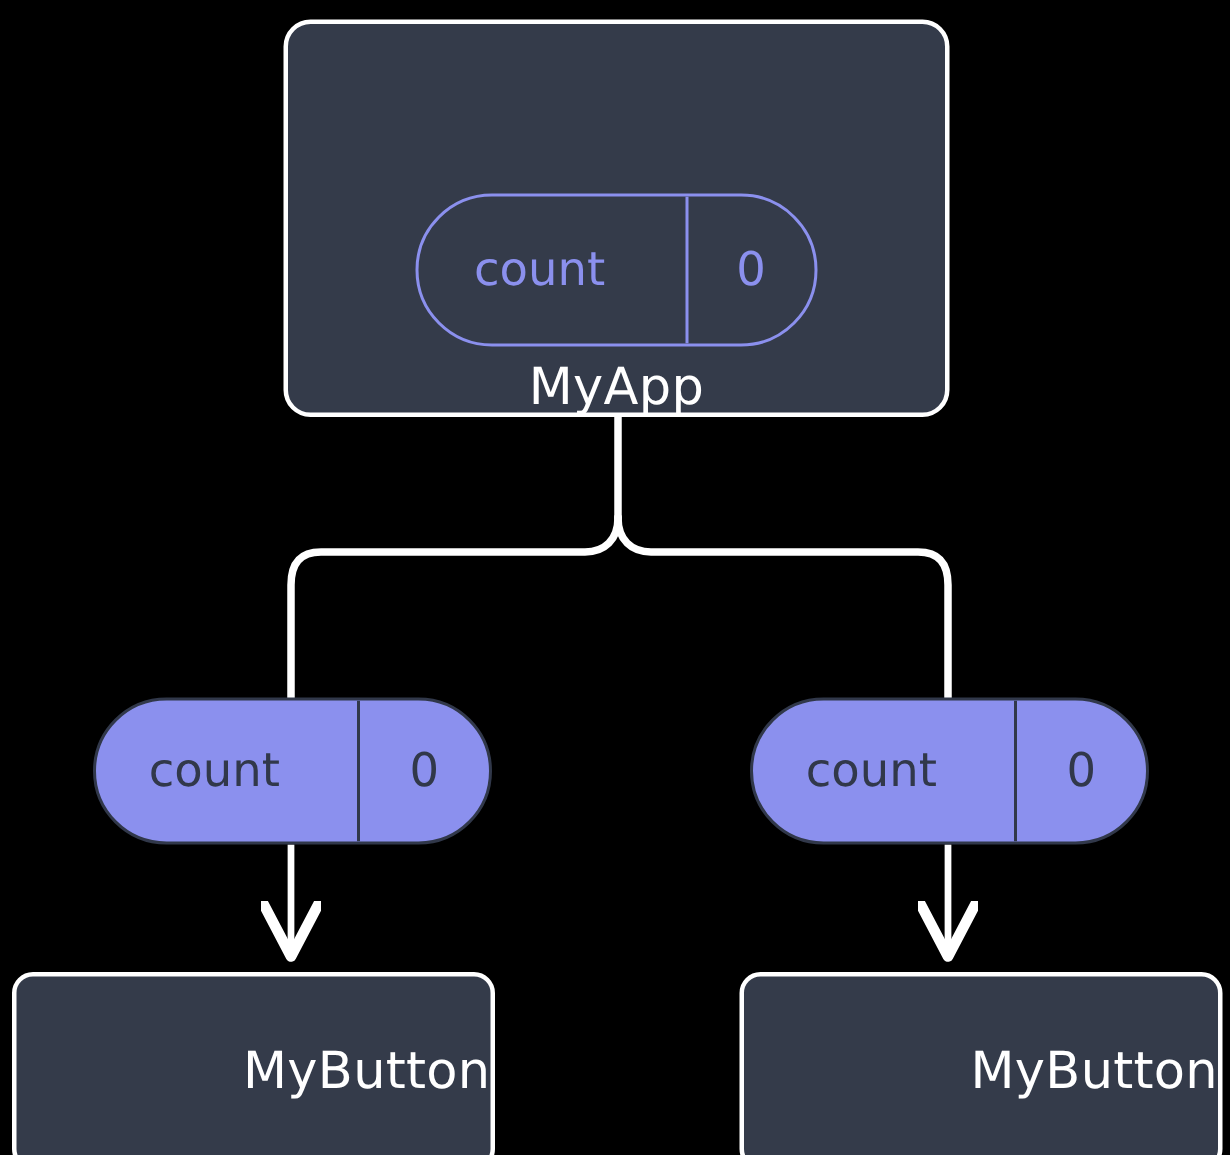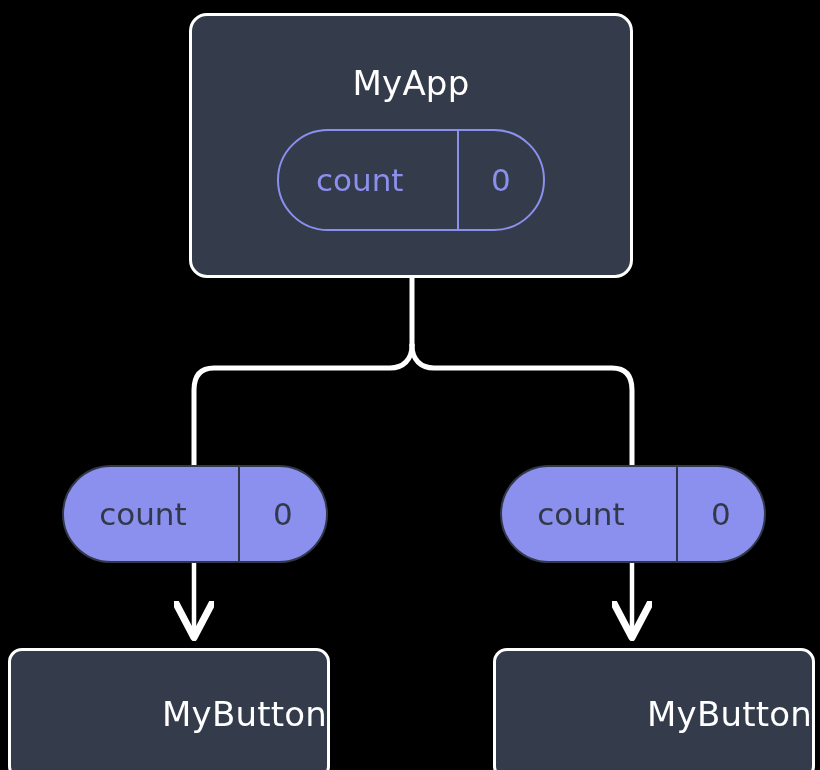--- a/index.html
+++ b/index.html
@@ -31,20 +31,21 @@
   
   .node-box {
     position: absolute;
     box-sizing: border-box;
     background: #343b4a;
     border: 3px solid #ffffff;
     border-radius: 14px;
     display: flex;
     flex-direction: column;
     align-items: center;
+    justify-content: flex-end;
   }
   .node-title {
     color: #ffffff;
     font-size: 34px;
     font-weight: 400;
     letter-spacing: 0.2px;
     line-height: 1;
     white-space: nowrap;
   }
 

